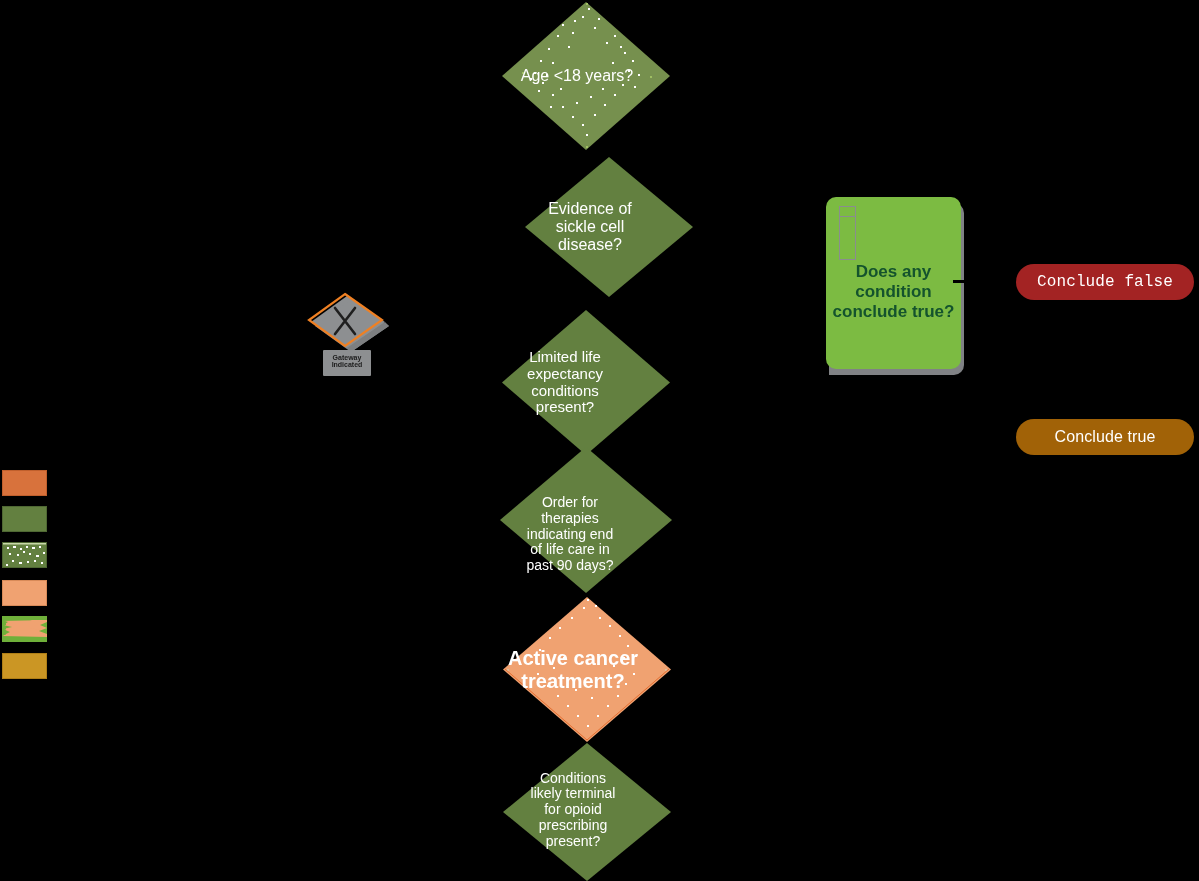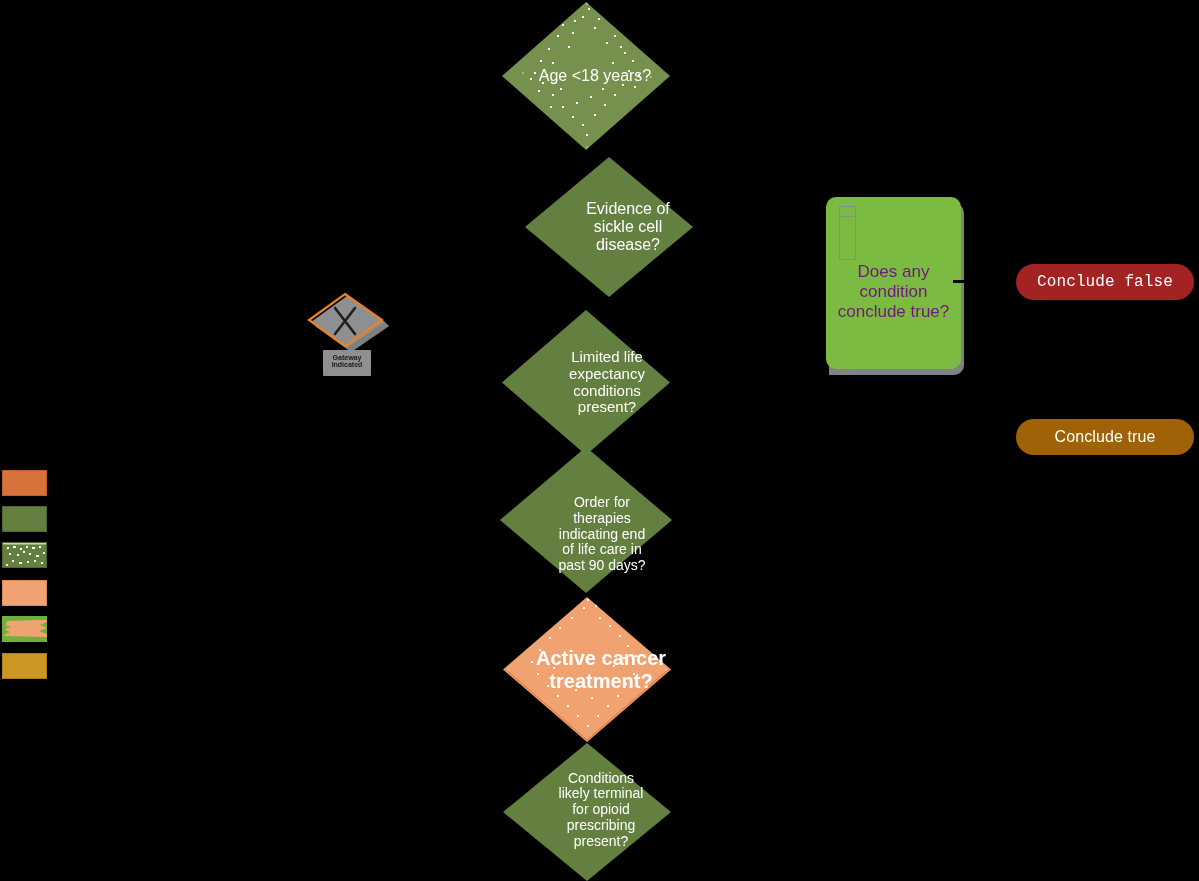--- a/index.html
+++ b/index.html
@@ -18,21 +18,21 @@
     position: absolute;
     left: 0; top: 0;
     width: 1199px;
     height: 881px;
   }
   
   .diamond {
     position: absolute;
     display: flex;
     align-items: center;
-    justify-content: flex-end;
+    justify-content: flex-start;
     box-sizing: border-box;
   }
   .diamond .dshape {
     position: absolute;
     left: 0; top: 0;
     width: 100%;
     height: 100%;
   }
   .diamond .dlabel {
     position: relative;
@@ -64,25 +64,26 @@
   }
   .proc-shadow {
     position: absolute;
     border-radius: 10px;
     background: #808285;
     z-index: 1;
   }
   .proc-label {
     position: relative;
     z-index: 4;
-    color: #701a75;
+    color: #14532d;
     text-align: center;
     line-height: 1.18;
     white-space: pre-line;
     font-size: 17px;
+    font-weight: bold;
   }
   .doc-icon {
     position: absolute;
     z-index: 4;
     box-sizing: border-box;
     border: 1.4px solid #8a8d8f;
   }
   .doc-icon-line {
     position: absolute;
     left: 0;

